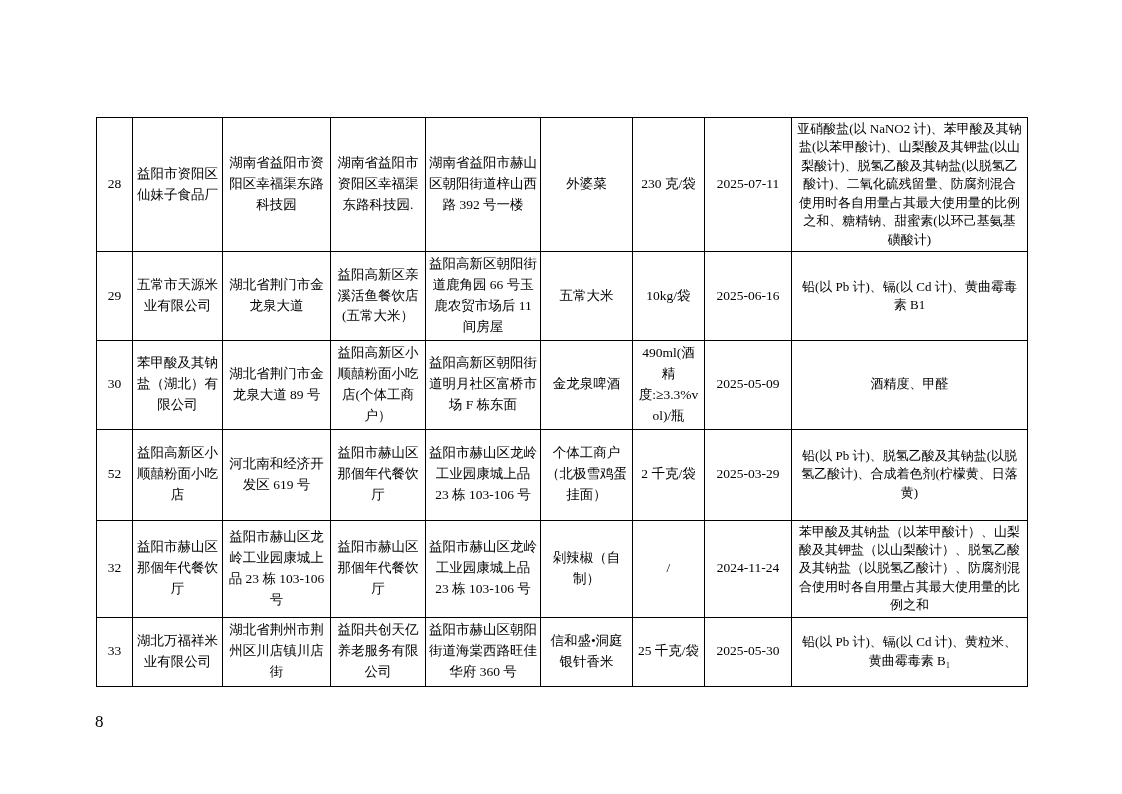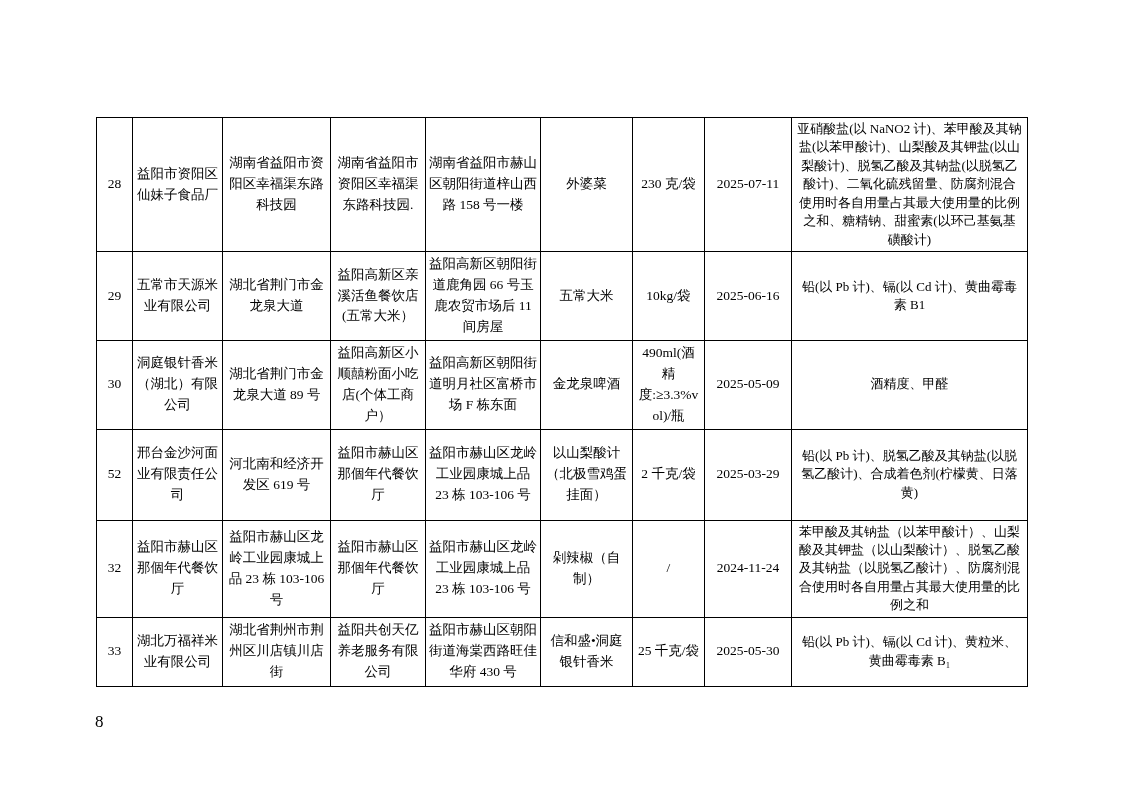--- a/index.html
+++ b/index.html
@@ -66,76 +66,76 @@
       <col style="width:72px">
       <col style="width:87px">
       <col style="width:236px">
     </colgroup>
     <tbody>
         <tr>
       <td class="cell-seq">28</td>
       <td class="cell-producer-name">益阳市资阳区仙妹子食品厂</td>
       <td class="cell-producer-address">湖南省益阳市资阳区幸福渠东路科技园</td>
       <td class="cell-sampled-unit-name">湖南省益阳市资阳区幸福渠东路科技园.</td>
-      <td class="cell-sampled-unit-address">湖南省益阳市赫山区朝阳街道梓山西路 158 号一楼</td>
+      <td class="cell-sampled-unit-address">湖南省益阳市赫山区朝阳街道梓山西路 392 号一楼</td>
       <td class="cell-food-name">外婆菜</td>
       <td class="cell-spec">230 克/袋</td>
       <td class="cell-production-date">2025-07-11</td>
       <td class="cell-failed-items">亚硝酸盐(以 NaNO2 计)、苯甲酸及其钠盐(以苯甲酸计)、山梨酸及其钾盐(以山梨酸计)、脱氢乙酸及其钠盐(以脱氢乙酸计)、二氧化硫残留量、防腐剂混合使用时各自用量占其最大使用量的比例之和、糖精钠、甜蜜素(以环己基氨基磺酸计)</td>
     </tr>
         <tr>
       <td class="cell-seq">29</td>
       <td class="cell-producer-name">五常市天源米业有限公司</td>
       <td class="cell-producer-address">湖北省荆门市金龙泉大道</td>
       <td class="cell-sampled-unit-name">益阳高新区亲溪活鱼餐饮店(五常大米）</td>
       <td class="cell-sampled-unit-address">益阳高新区朝阳街道鹿角园 66 号玉鹿农贸市场后 11 间房屋</td>
       <td class="cell-food-name">五常大米</td>
       <td class="cell-spec">10kg/袋</td>
       <td class="cell-production-date">2025-06-16</td>
       <td class="cell-failed-items">铅(以 Pb 计)、镉(以 Cd 计)、黄曲霉毒素 B1</td>
     </tr>
         <tr>
       <td class="cell-seq">30</td>
-      <td class="cell-producer-name">洞庭银针香米（湖北）有限公司</td>
+      <td class="cell-producer-name">苯甲酸及其钠盐（湖北）有限公司</td>
       <td class="cell-producer-address">湖北省荆门市金龙泉大道 89 号</td>
       <td class="cell-sampled-unit-name">益阳高新区小顺囍粉面小吃店(个体工商户）</td>
       <td class="cell-sampled-unit-address">益阳高新区朝阳街道明月社区富桥市场 F 栋东面</td>
       <td class="cell-food-name">金龙泉啤酒</td>
       <td class="cell-spec">490ml(酒精度:≥3.3%vol)/瓶</td>
       <td class="cell-production-date">2025-05-09</td>
       <td class="cell-failed-items">酒精度、甲醛</td>
     </tr>
         <tr>
       <td class="cell-seq">52</td>
-      <td class="cell-producer-name">邢台金沙河面业有限责任公司</td>
+      <td class="cell-producer-name">益阳高新区小顺囍粉面小吃店</td>
       <td class="cell-producer-address">河北南和经济开发区 619 号</td>
       <td class="cell-sampled-unit-name">益阳市赫山区那個年代餐饮厅</td>
       <td class="cell-sampled-unit-address">益阳市赫山区龙岭工业园康城上品 23 栋 103-106 号</td>
-      <td class="cell-food-name">以山梨酸计（北极雪鸡蛋挂面）</td>
+      <td class="cell-food-name">个体工商户（北极雪鸡蛋挂面）</td>
       <td class="cell-spec">2 千克/袋</td>
       <td class="cell-production-date">2025-03-29</td>
       <td class="cell-failed-items">铅(以 Pb 计)、脱氢乙酸及其钠盐(以脱氢乙酸计)、合成着色剂(柠檬黄、日落黄)</td>
     </tr>
         <tr>
       <td class="cell-seq">32</td>
       <td class="cell-producer-name">益阳市赫山区那個年代餐饮厅</td>
       <td class="cell-producer-address">益阳市赫山区龙岭工业园康城上品 23 栋 103-106 号</td>
       <td class="cell-sampled-unit-name">益阳市赫山区那個年代餐饮厅</td>
       <td class="cell-sampled-unit-address">益阳市赫山区龙岭工业园康城上品 23 栋 103-106 号</td>
       <td class="cell-food-name">剁辣椒（自制）</td>
       <td class="cell-spec">/</td>
       <td class="cell-production-date">2024-11-24</td>
       <td class="cell-failed-items">苯甲酸及其钠盐（以苯甲酸计）、山梨酸及其钾盐（以山梨酸计）、脱氢乙酸及其钠盐（以脱氢乙酸计）、防腐剂混合使用时各自用量占其最大使用量的比例之和</td>
     </tr>
         <tr>
       <td class="cell-seq">33</td>
       <td class="cell-producer-name">湖北万福祥米业有限公司</td>
       <td class="cell-producer-address">湖北省荆州市荆州区川店镇川店街</td>
       <td class="cell-sampled-unit-name">益阳共创天亿养老服务有限公司</td>
-      <td class="cell-sampled-unit-address">益阳市赫山区朝阳街道海棠西路旺佳华府 430 号</td>
+      <td class="cell-sampled-unit-address">益阳市赫山区朝阳街道海棠西路旺佳华府 360 号</td>
       <td class="cell-food-name">信和盛•洞庭银针香米</td>
       <td class="cell-spec">25 千克/袋</td>
       <td class="cell-production-date">2025-05-30</td>
       <td class="cell-failed-items">铅(以 Pb 计)、镉(以 Cd 计)、黄粒米、黄曲霉毒素 B₁</td>
     </tr>
       </tbody>
   </table>
 
   <div class="page-number">8</div>
 

